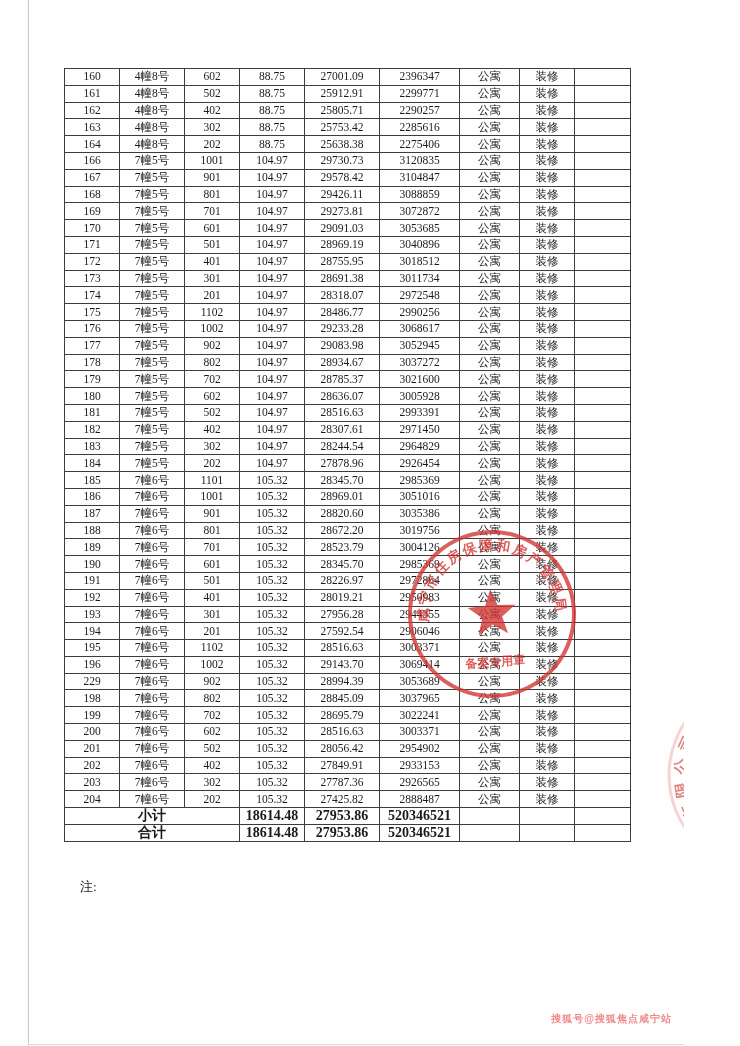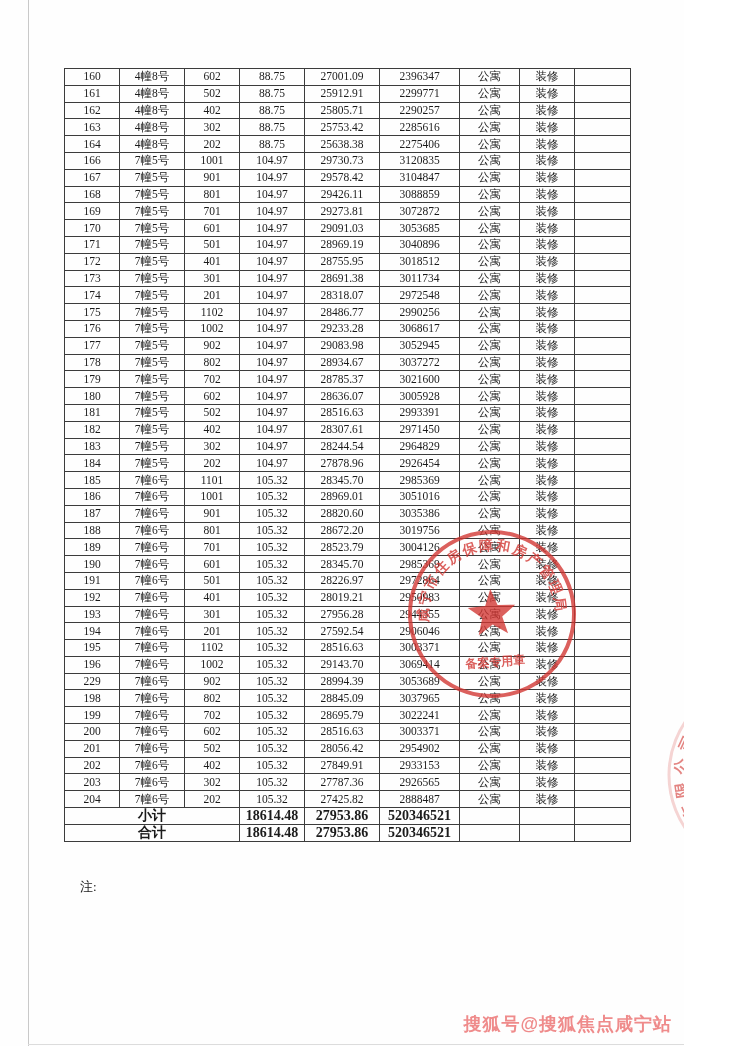--- a/index.html
+++ b/index.html
@@ -36,21 +36,21 @@
   table.price tr.summary td{
     font-weight:bold;
     font-size:14px;
   }
   .note{
     position:absolute;left:80px;top:878px;
     font-size:13px;color:#222;
   }
   .watermark{
     position:absolute;right:12px;top:1012px;
-    font-size:18px;font-weight:bold;
+    font-size:10px;font-weight:bold;
     letter-spacing:1px;
     font-family:"Liberation Sans","DejaVu Sans",sans-serif;
   }
   .stamp-overlay{
     position:absolute;left:0;top:0;
     pointer-events:none;
   }
   .stamp-text{
     font-family:"Liberation Serif","DejaVu Serif",serif;
     font-weight:bold;

